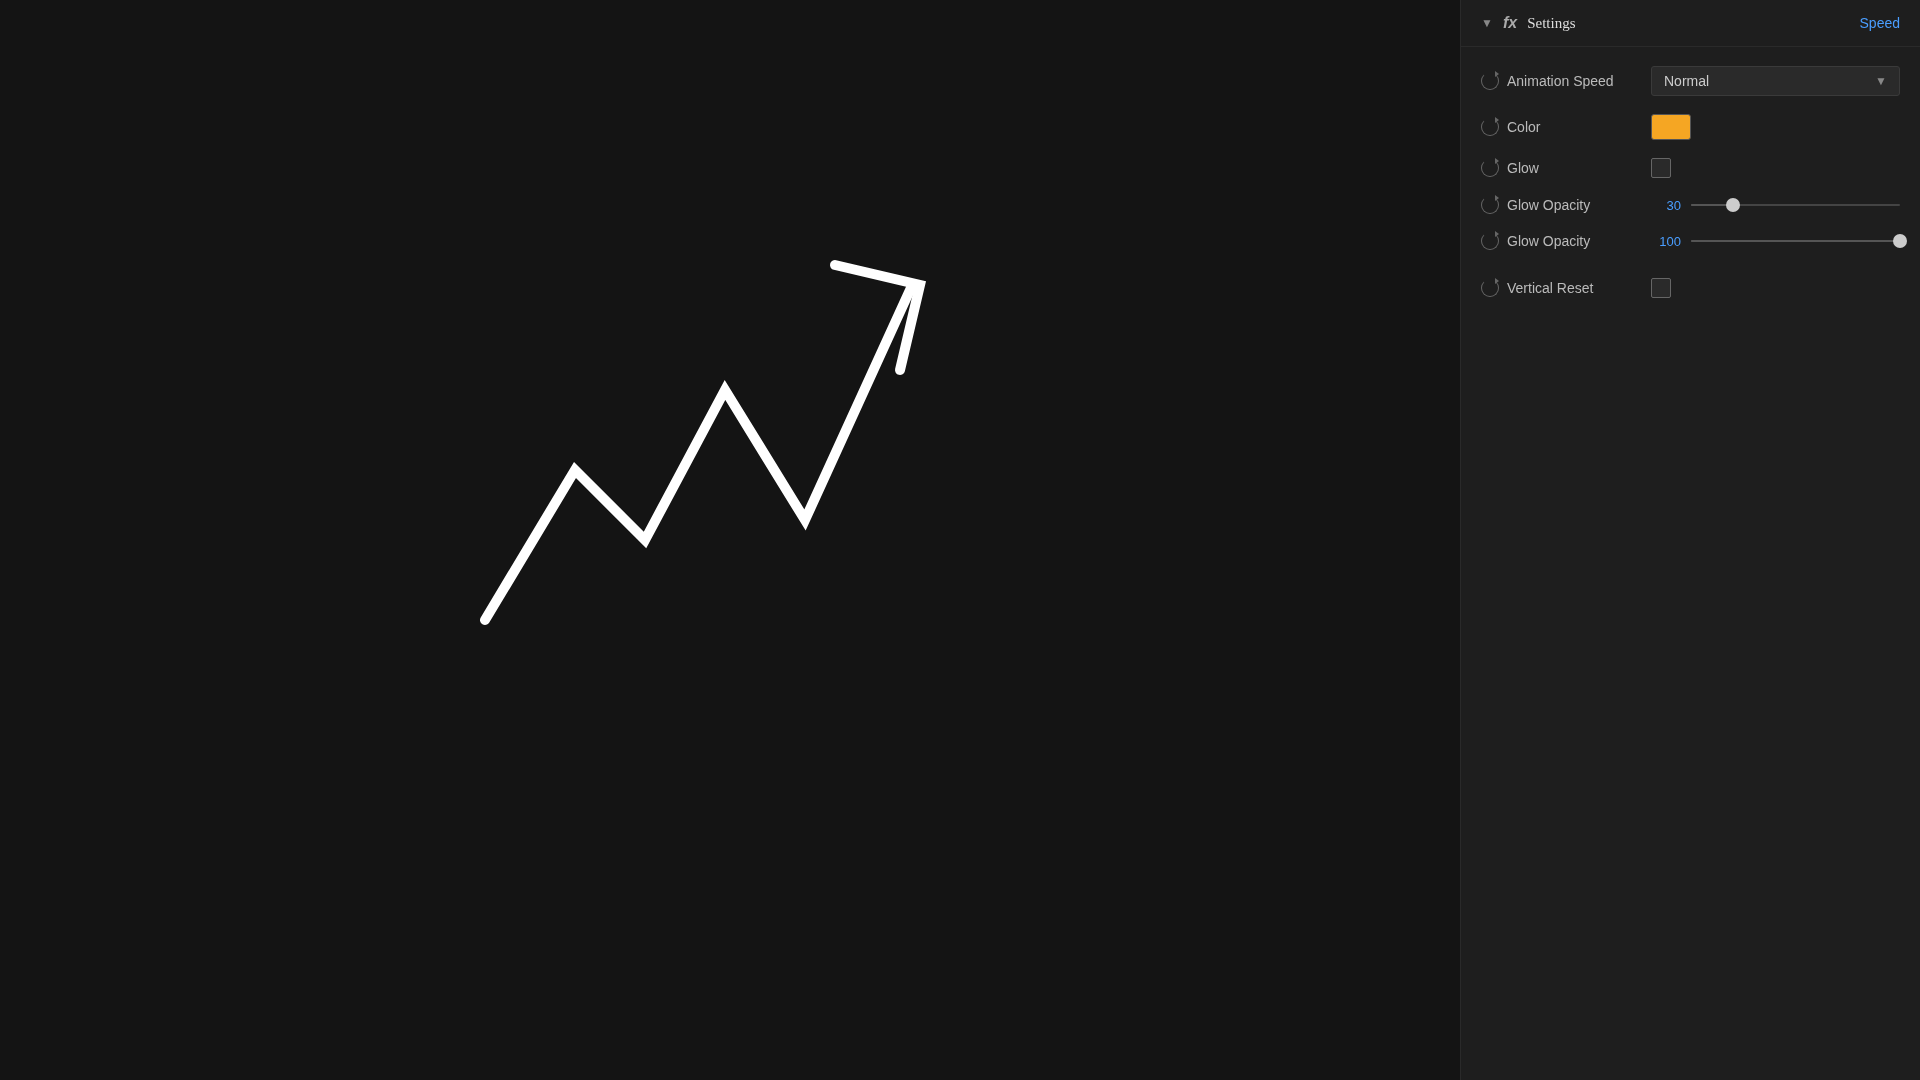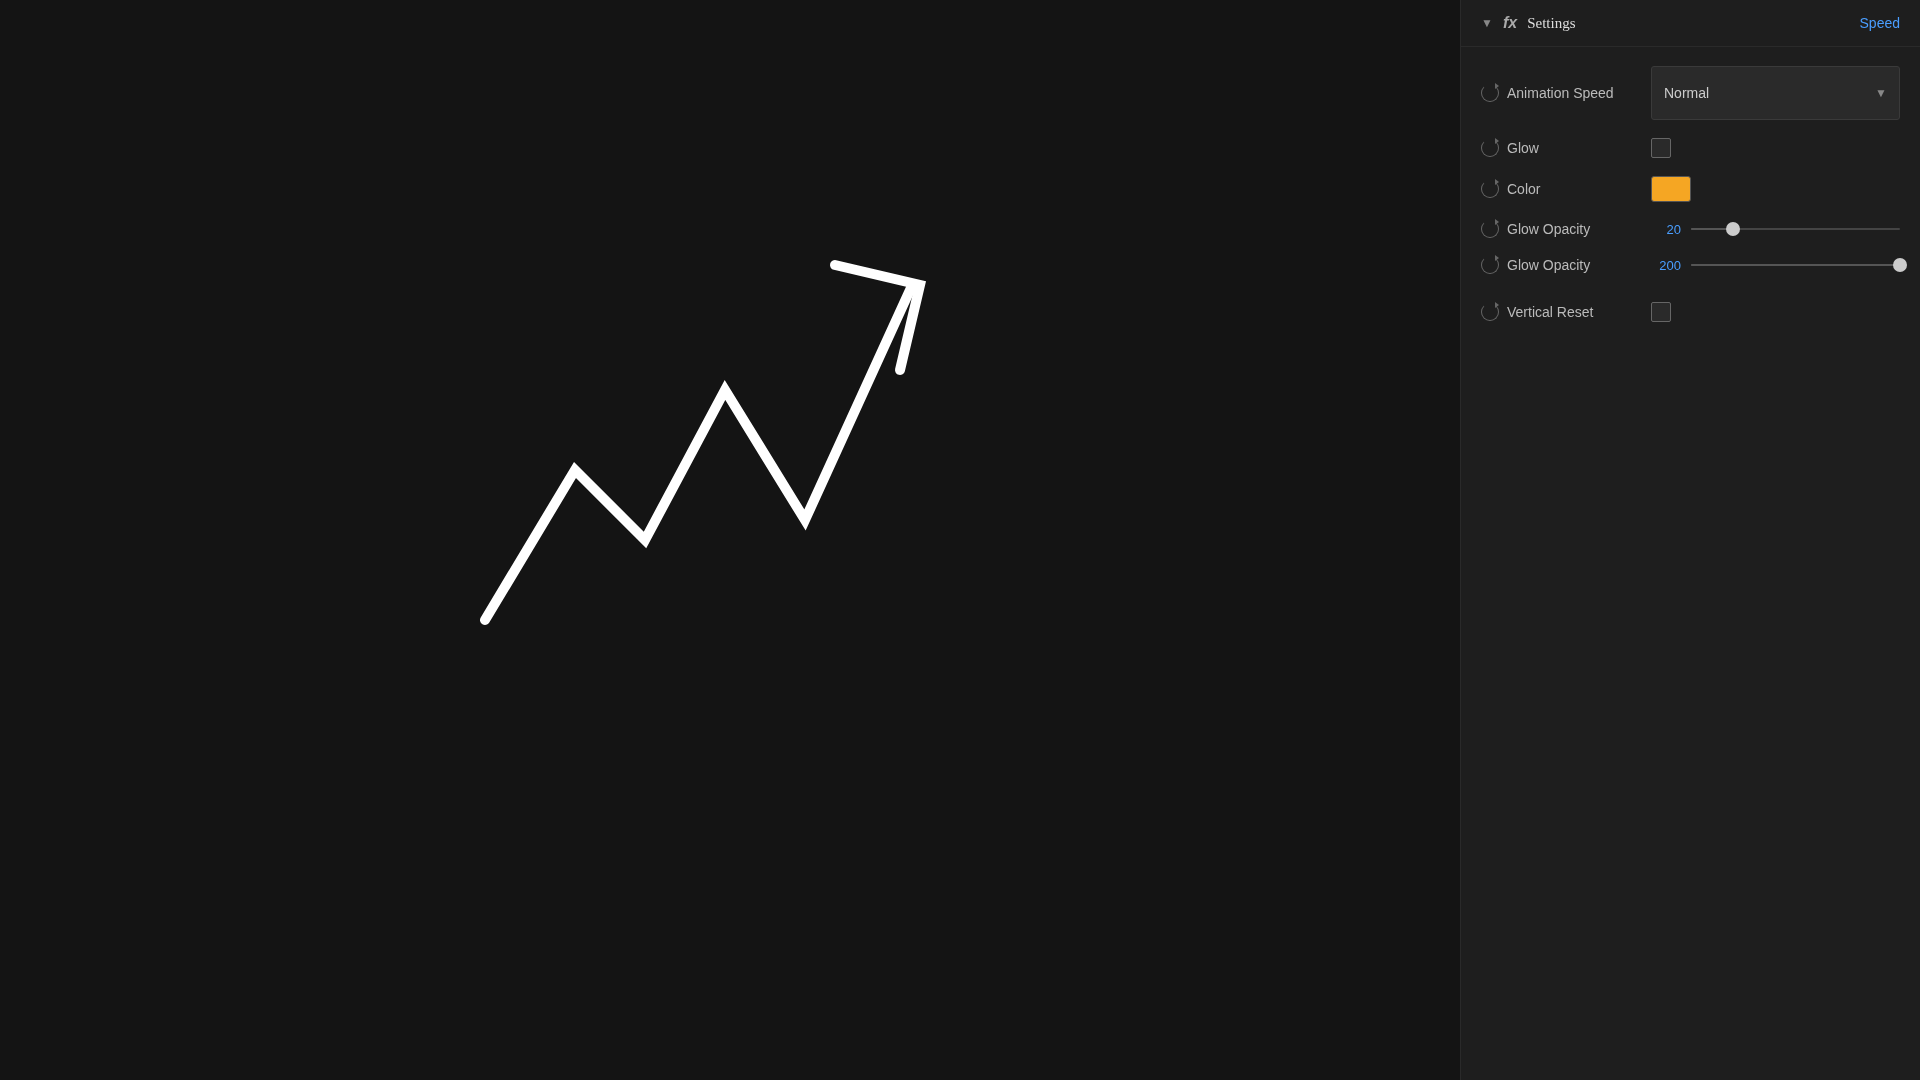--- a/index.html
+++ b/index.html
@@ -138,21 +138,21 @@
       align-items: center;
     }
 
     
     .dropdown {
       display: flex;
       align-items: center;
       justify-content: space-between;
       background: #2a2a2a;
       border: 1px solid #3a3a3a;
-      padding: 18px 12px;
+      padding: 6px 12px;
       border-radius: 3px;
       cursor: pointer;
       width: 100%;
       color: #cccccc;
     }
 
     .dropdown-arrow {
       color: #888;
       font-size: 12px;
     }
@@ -255,61 +255,61 @@
         <div class="dropdown">
           <span>Normal</span>
           <span class="dropdown-arrow">▼</span>
         </div>
       </div>
     </div>
 
     <div class="setting-row">
       <div class="setting-label-group">
         <div class="cycle-icon"></div>
+        <span class="setting-label">Color</span>
+      </div>
+      <div class="setting-control">
+        <div class="color-swatch" style="background: #f5a623;"></div>
+      </div>
+    </div>
+
+    <div class="setting-row">
+      <div class="setting-label-group">
+        <div class="cycle-icon"></div>
         <span class="setting-label">Glow</span>
       </div>
       <div class="setting-control">
         <div class="checkbox"></div>
       </div>
     </div>
 
     <div class="setting-row">
       <div class="setting-label-group">
         <div class="cycle-icon"></div>
-        <span class="setting-label">Color</span>
-      </div>
-      <div class="setting-control">
-        <div class="color-swatch" style="background: #f5a623;"></div>
-      </div>
-    </div>
-
-    <div class="setting-row">
-      <div class="setting-label-group">
-        <div class="cycle-icon"></div>
         <span class="setting-label">Glow Opacity</span>
       </div>
       <div class="setting-control">
         <div class="slider-group">
-          <span class="slider-value">20</span>
+          <span class="slider-value">30</span>
           <div class="slider-track">
             <div class="slider-fill" style="width: 20%;"></div>
             <div class="slider-thumb" style="left: calc(20% - 7px);"></div>
           </div>
         </div>
       </div>
     </div>
 
     <div class="setting-row">
       <div class="setting-label-group">
         <div class="cycle-icon"></div>
         <span class="setting-label">Glow Opacity</span>
       </div>
       <div class="setting-control">
         <div class="slider-group">
-          <span class="slider-value">200</span>
+          <span class="slider-value">100</span>
           <div class="slider-track">
             <div class="slider-fill" style="width: 100%;"></div>
             <div class="slider-thumb" style="left: calc(100% - 7px);"></div>
           </div>
         </div>
       </div>
     </div>
 
     <div style="height: 10px;"></div>
 

